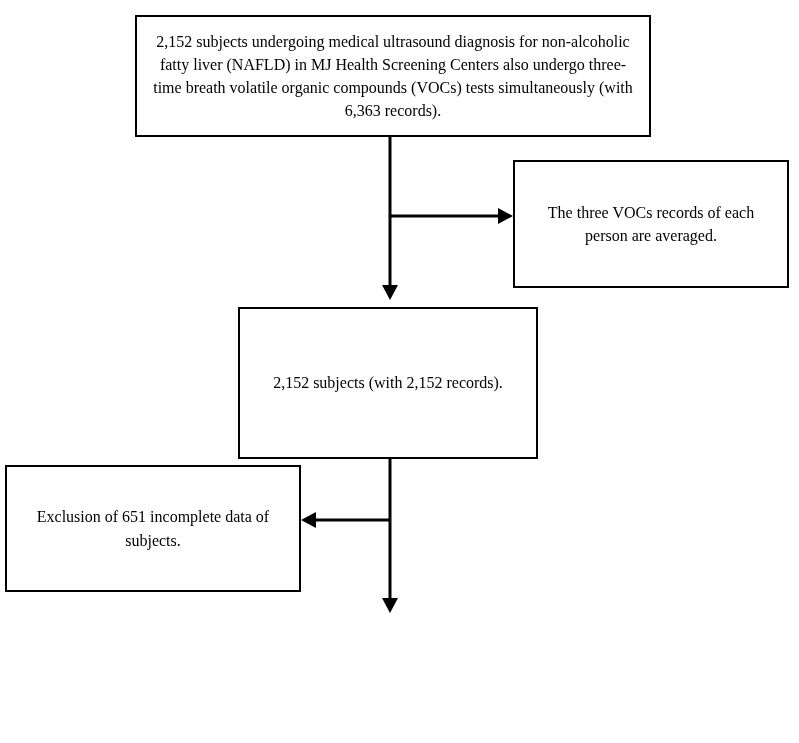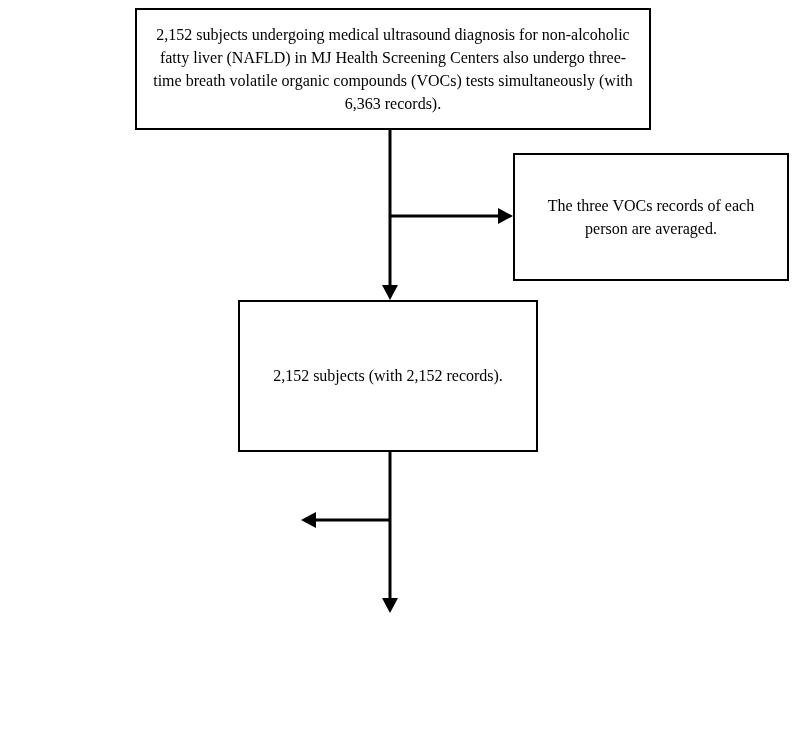--- a/index.html
+++ b/index.html
@@ -32,20 +32,21 @@
   }
   .box {
     position: absolute;
     box-sizing: border-box;
     border: 2px solid #000000;
     background: #ffffff;
     display: flex;
     align-items: center;
     justify-content: center;
     text-align: center;
+    margin-top: 7px;
   }
   .box p {
     margin: 0;
     padding: 8px 14px;
     font-size: 16px;
     line-height: 1.45;
   }
   .box-top    { left: 135px; top:   8px; width: 516px; height: 122px; }
   .box-right  { left: 513px; top: 153px; width: 276px; height: 128px; }
   .box-middle { left: 238px; top: 300px; width: 300px; height: 152px; }
@@ -81,15 +82,18 @@
   </div>
 
   <div class="box box-right">
     <p>The three VOCs records of each person are averaged.</p>
   </div>
 
   <div class="box box-middle">
     <p>2,152 subjects (with 2,152 records).</p>
   </div>
 
+  <div class="box box-left">
+    <p>Exclusion of 651 incomplete data of subjects.</p>
+  </div>
 
 
 </div>
 
 </body></html>

